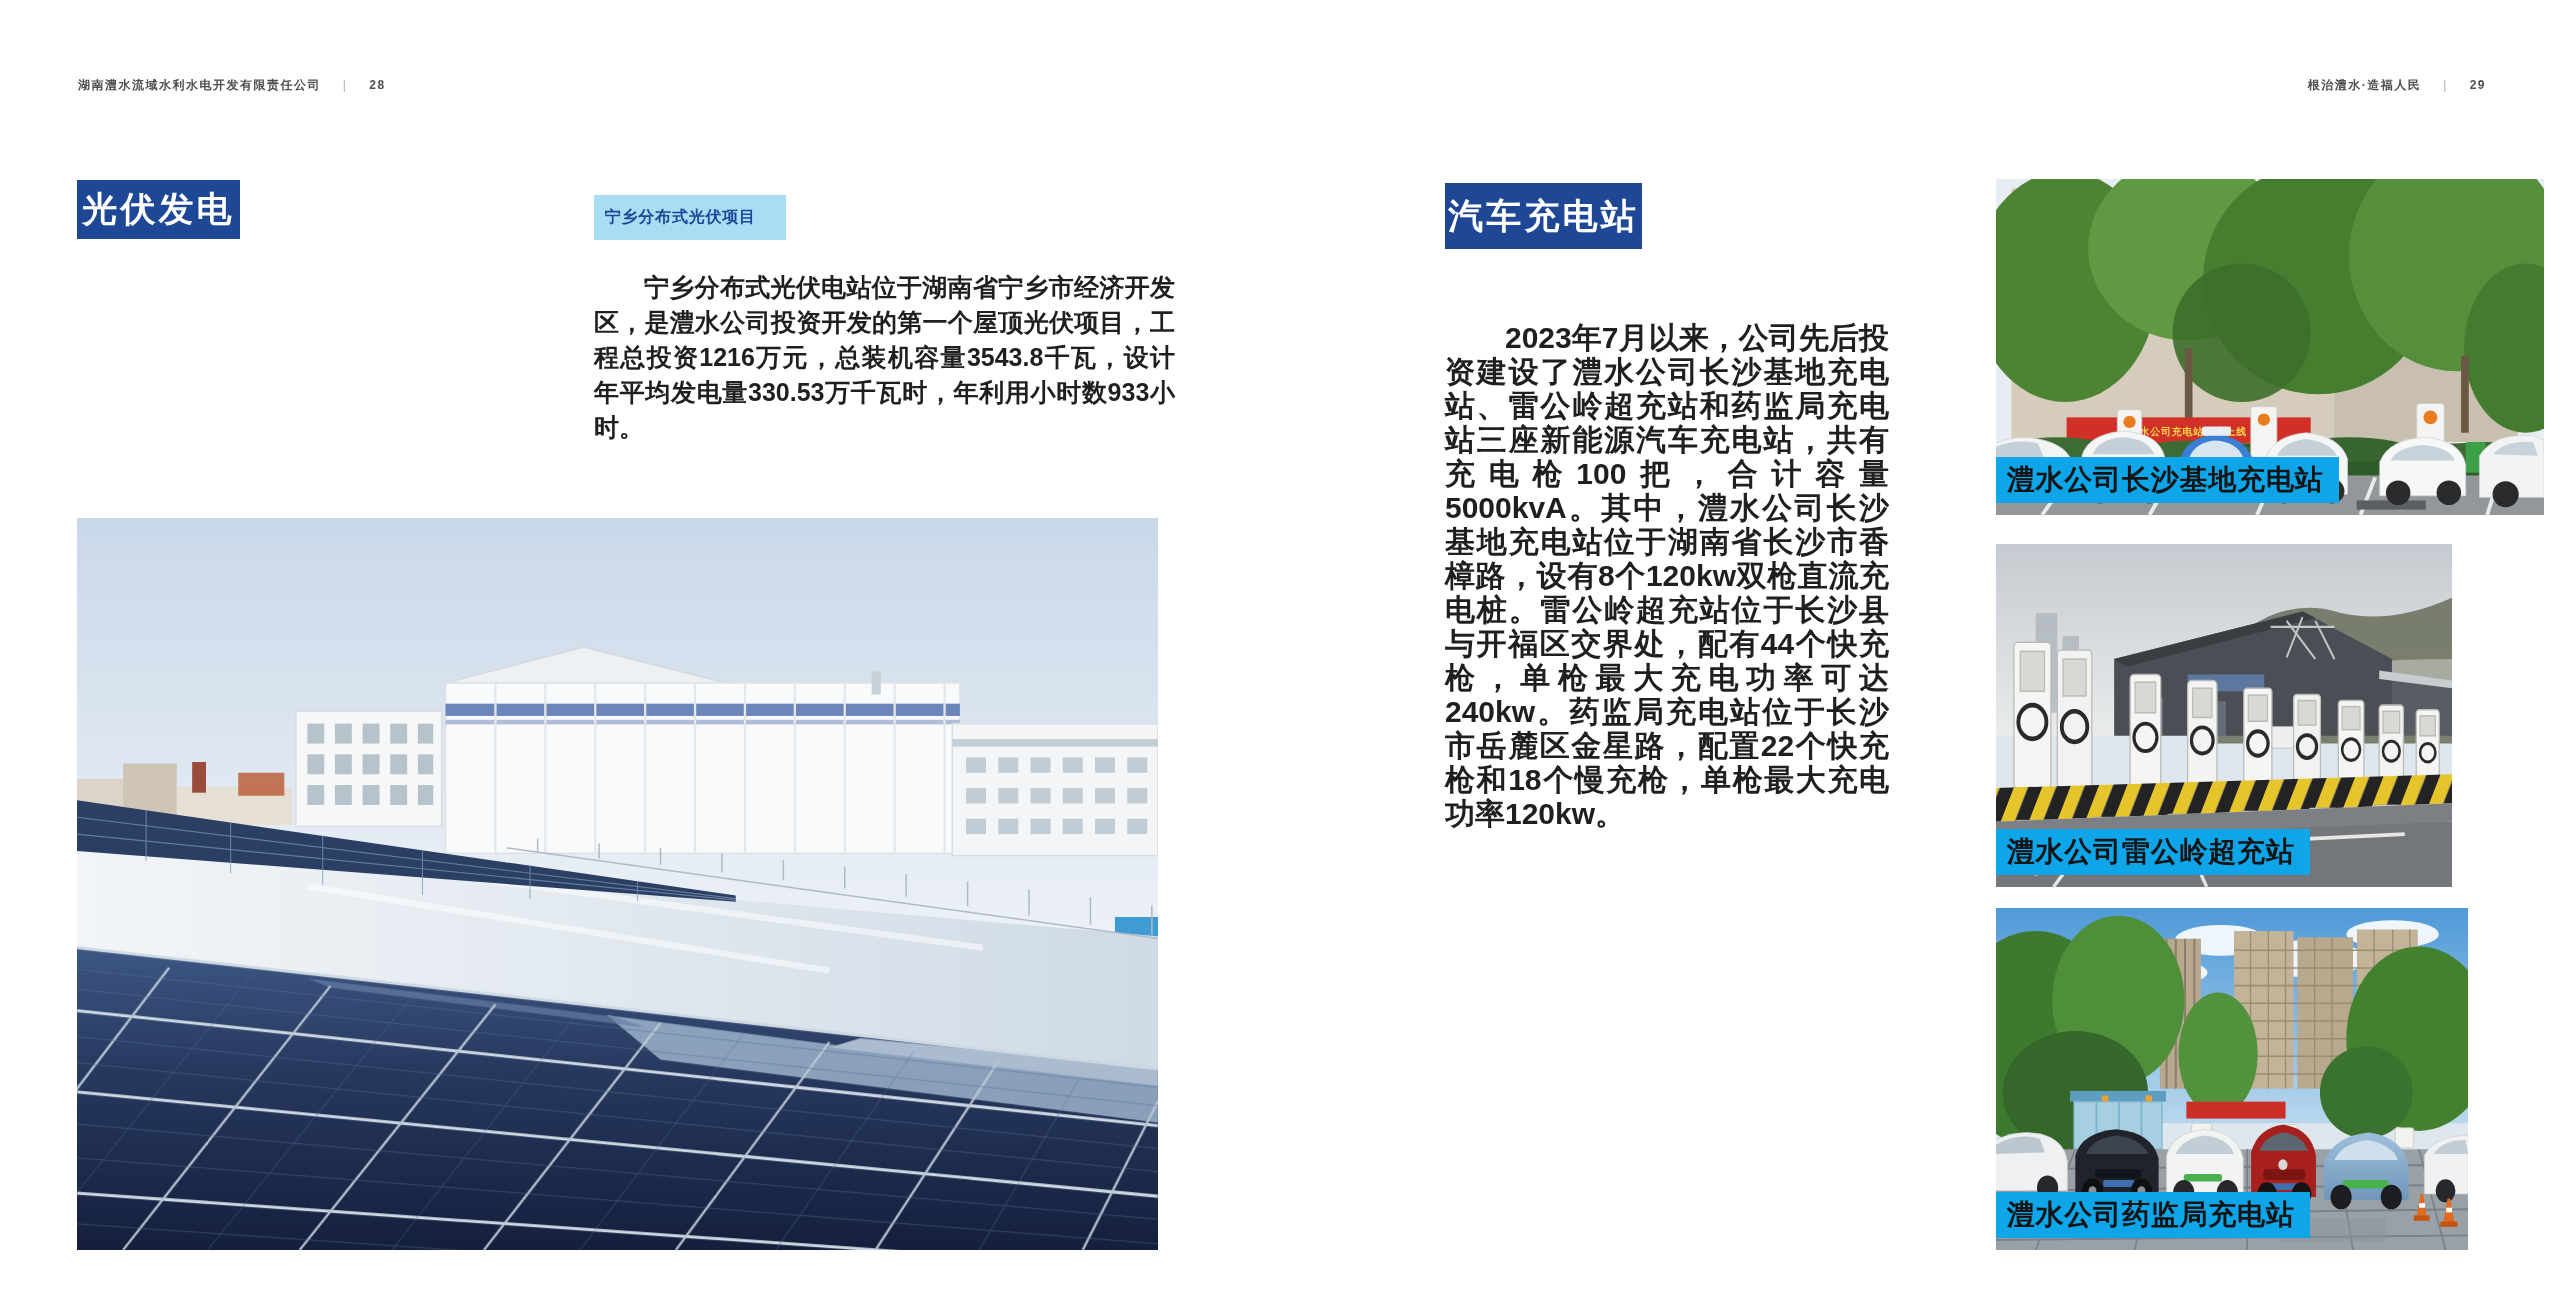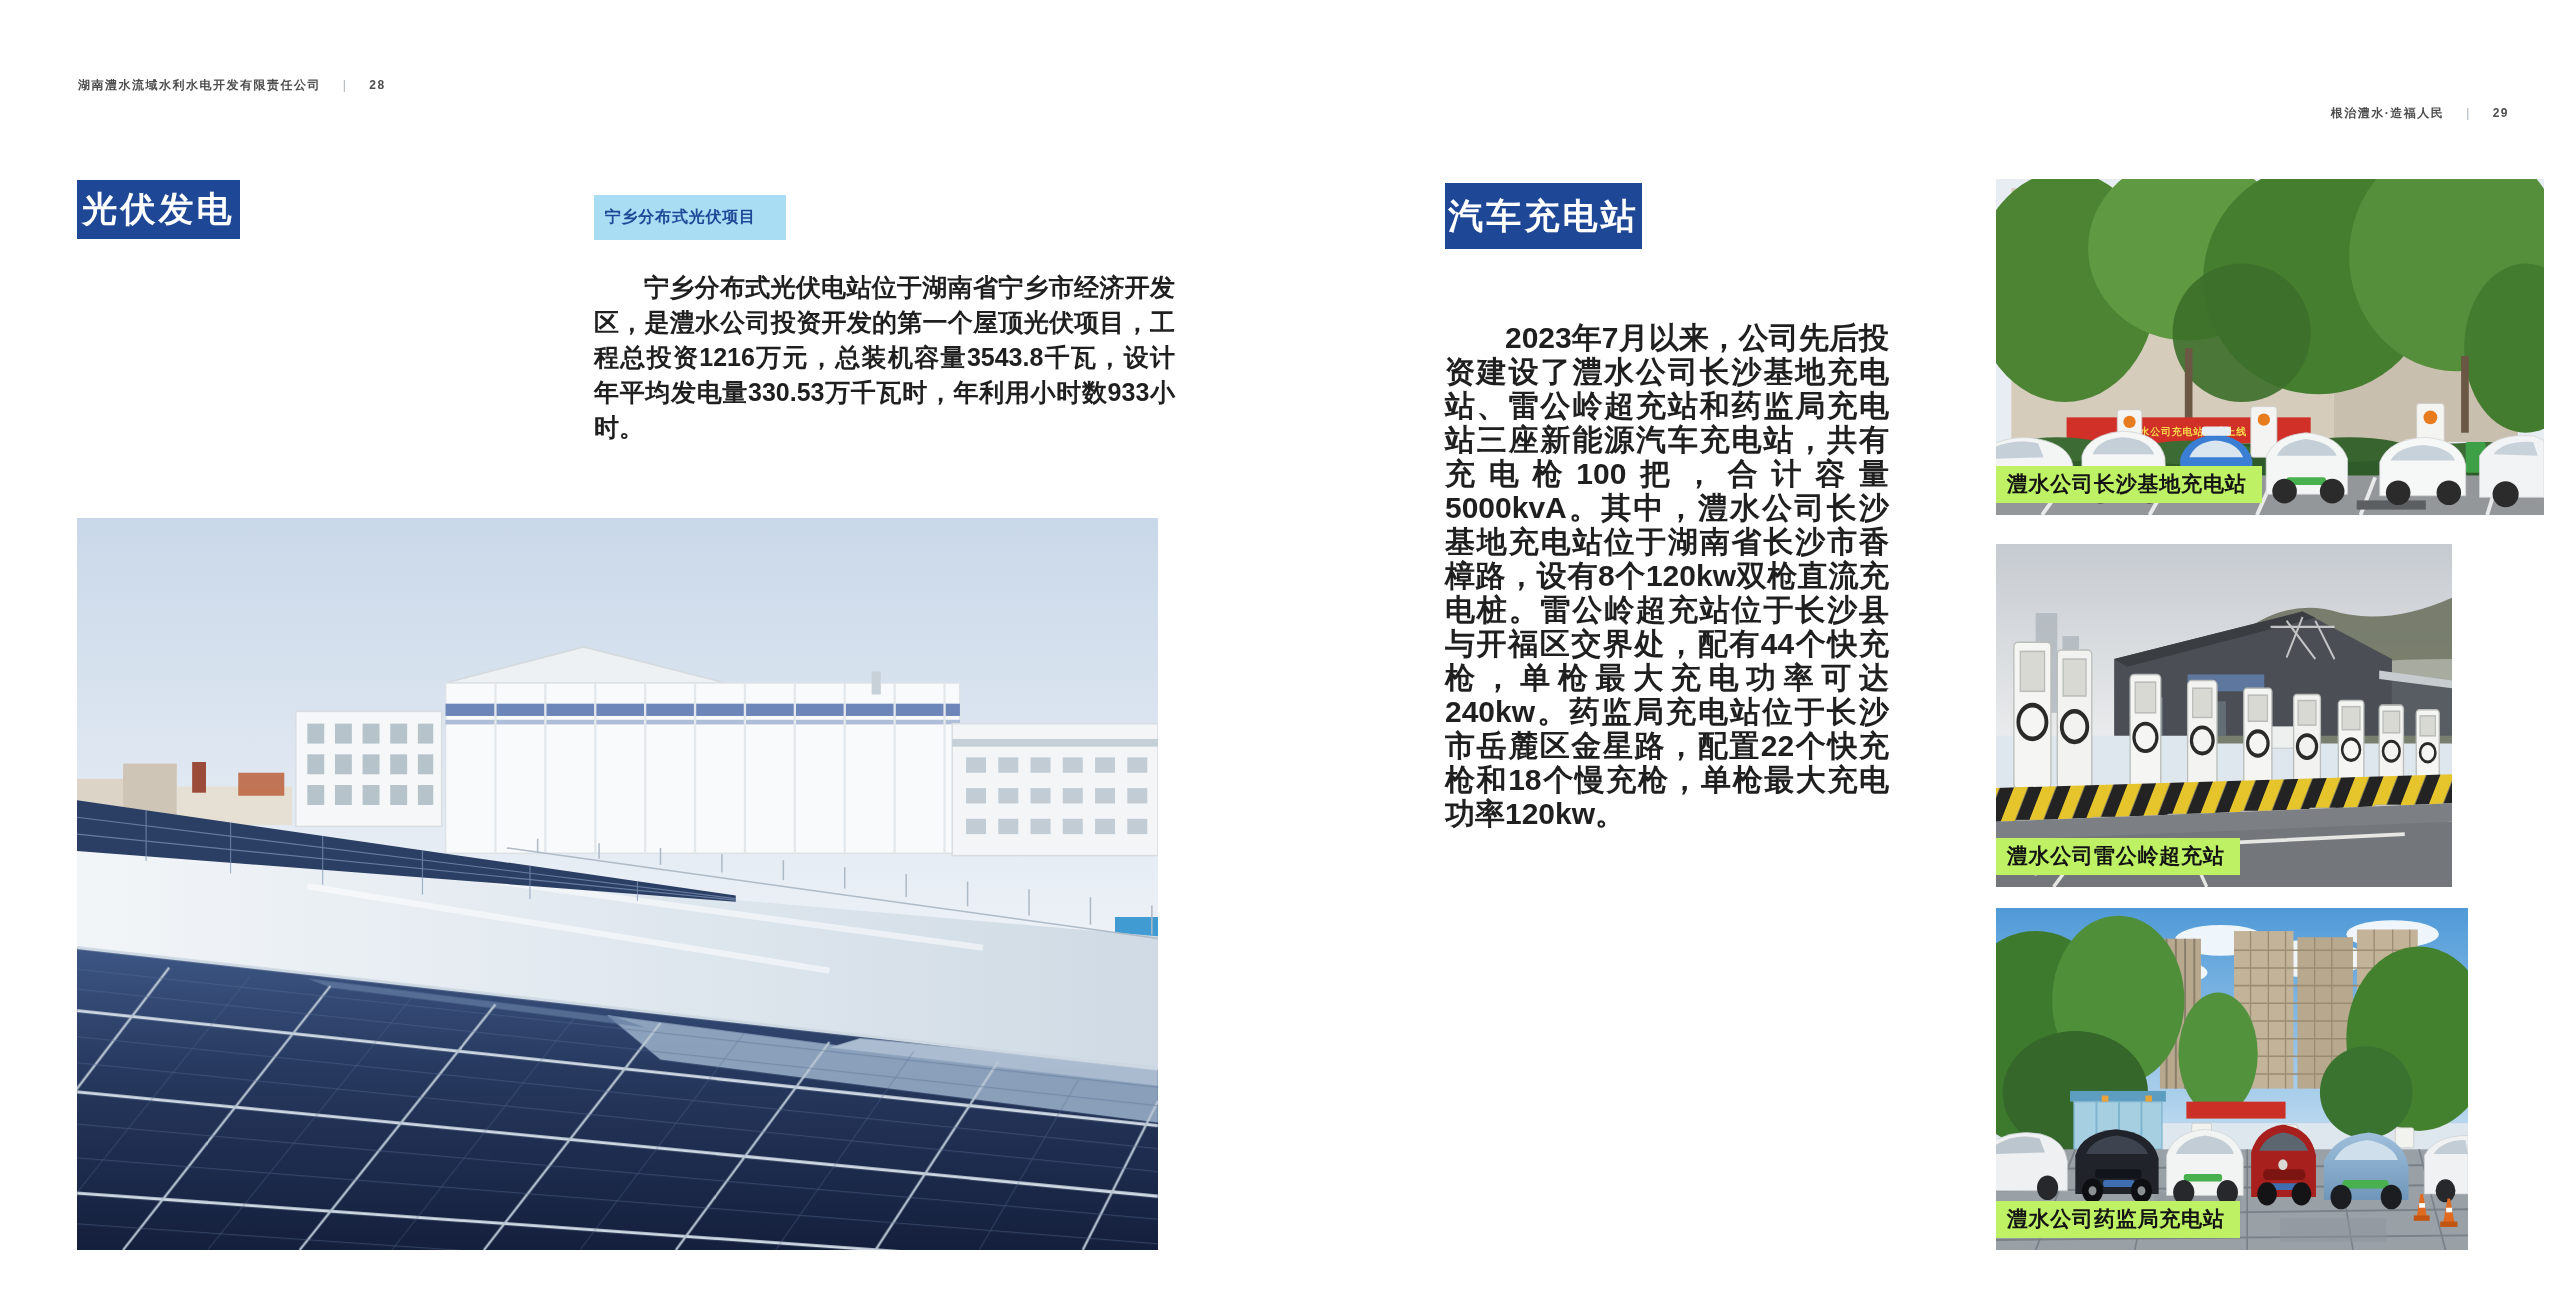--- a/index.html
+++ b/index.html
@@ -4,43 +4,43 @@
 <style>
   html,body{margin:0;padding:0;background:#ffffff;}
   .sheet{
     position:relative;width:2576px;height:1306px;background:#ffffff;overflow:hidden;
     font-family:"Liberation Sans","DejaVu Sans",sans-serif;
   }
   
   .runhead{position:absolute;top:77px;font-size:12px;font-weight:bold;color:#4e4e4e;letter-spacing:1.5px;white-space:nowrap;}
   .runhead .sep{color:#aab0b6;font-weight:normal;margin:0 17px;}
   .runhead-left{left:78px;}
-  .runhead-right{right:67px;margin-top:28px;}
+  .runhead-right{right:90px;}
   
   .title-box{position:absolute;background:#1e4796;color:#ffffff;font-weight:bold;
     display:flex;align-items:center;justify-content:center;font-size:35px;letter-spacing:3.1px;}
   .title-box.pv{left:77px;top:180px;width:163px;height:59px;text-align:right;}
   .title-box.ev{left:1445px;top:183px;width:197px;height:66px;}
   
   .subtitle-chip{position:absolute;left:594px;top:195px;width:192px;height:45px;background:#a9ddf4;
     color:#1e4796;font-size:16px;font-weight:bold;display:flex;align-items:center;
     padding-left:10.7px;box-sizing:border-box;letter-spacing:0.8px;}
   
   .para{position:absolute;color:#1f1f1f;font-weight:600;text-align:justify;text-indent:2em;}
   .para.pv{left:594px;top:270px;width:581px;font-size:25px;line-height:35px;}
   .para.ev{left:1445px;top:321px;width:444px;font-size:30px;line-height:34px;}
   
   .photo{position:absolute;overflow:hidden;background:#dfe7ee;}
   .photo svg{display:block;width:100%;height:100%;}
   .photo-solar{left:77px;top:518px;width:1081px;height:732px;}
   .photo-r1{left:1996px;top:179px;width:548px;height:336px;}
   .photo-r2{left:1996px;top:544px;width:456px;height:343px;}
   .photo-r3{left:1996px;top:908px;width:472px;height:342px;}
-  .caption-label{position:absolute;left:0;bottom:12.3px;background:#bef264;color:#141414;
-    font-size:21px;font-weight:bold;padding:5.4px 15.4px 5.4px 10.7px;line-height:1.25;white-space:nowrap;letter-spacing:0.8px;}
+  .caption-label{position:absolute;left:0;bottom:12.3px;background:#0ea5e9;color:#141414;
+    font-size:28px;font-weight:bold;padding:5.4px 15.4px 5.4px 10.7px;line-height:1.25;white-space:nowrap;letter-spacing:0.8px;}
   .banner-text{font-size:13px;fill:#f7d84a;font-weight:bold;letter-spacing:1px;}
 </style>
 </head>
 <body>
 
 <div class="sheet">
 
   <div class="runhead runhead-left">
     <span>湖南澧水流域水利水电开发有限责任公司</span>
     <span class="sep">|</span>

